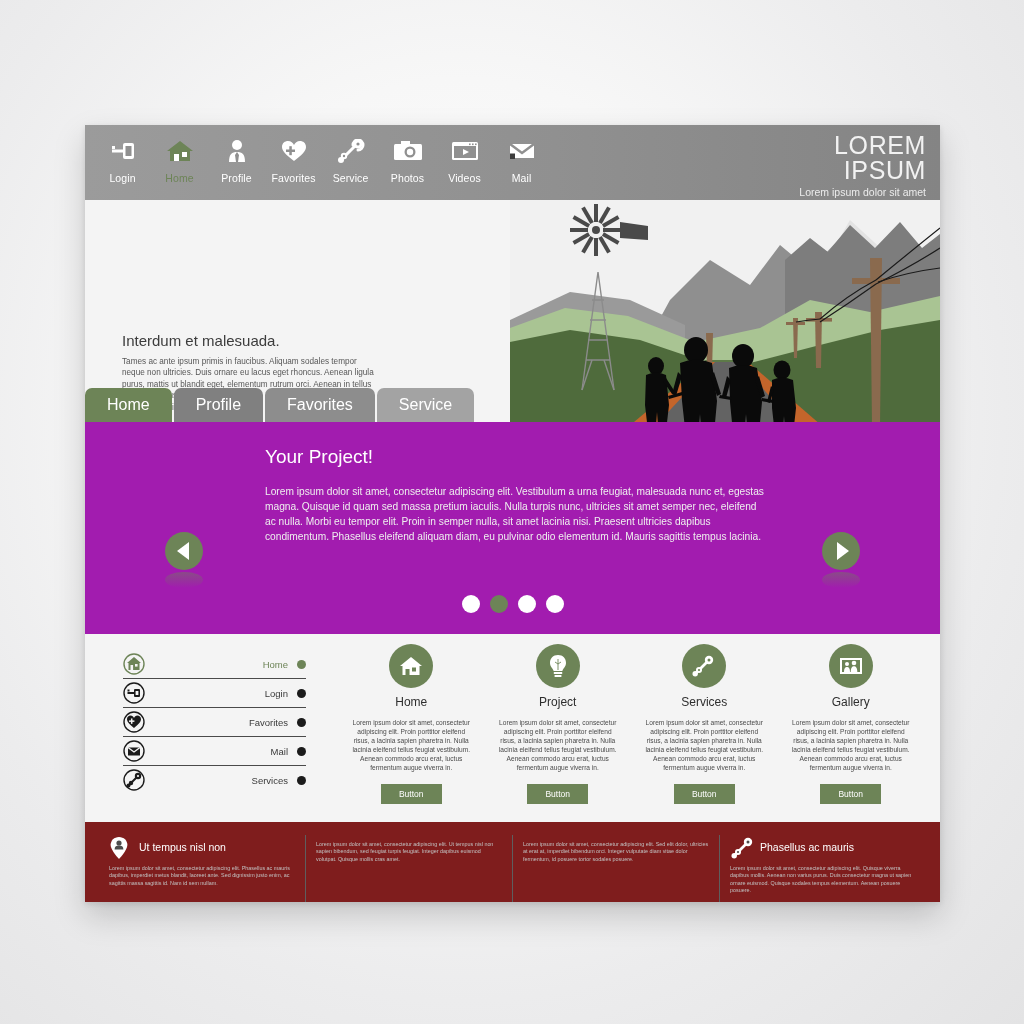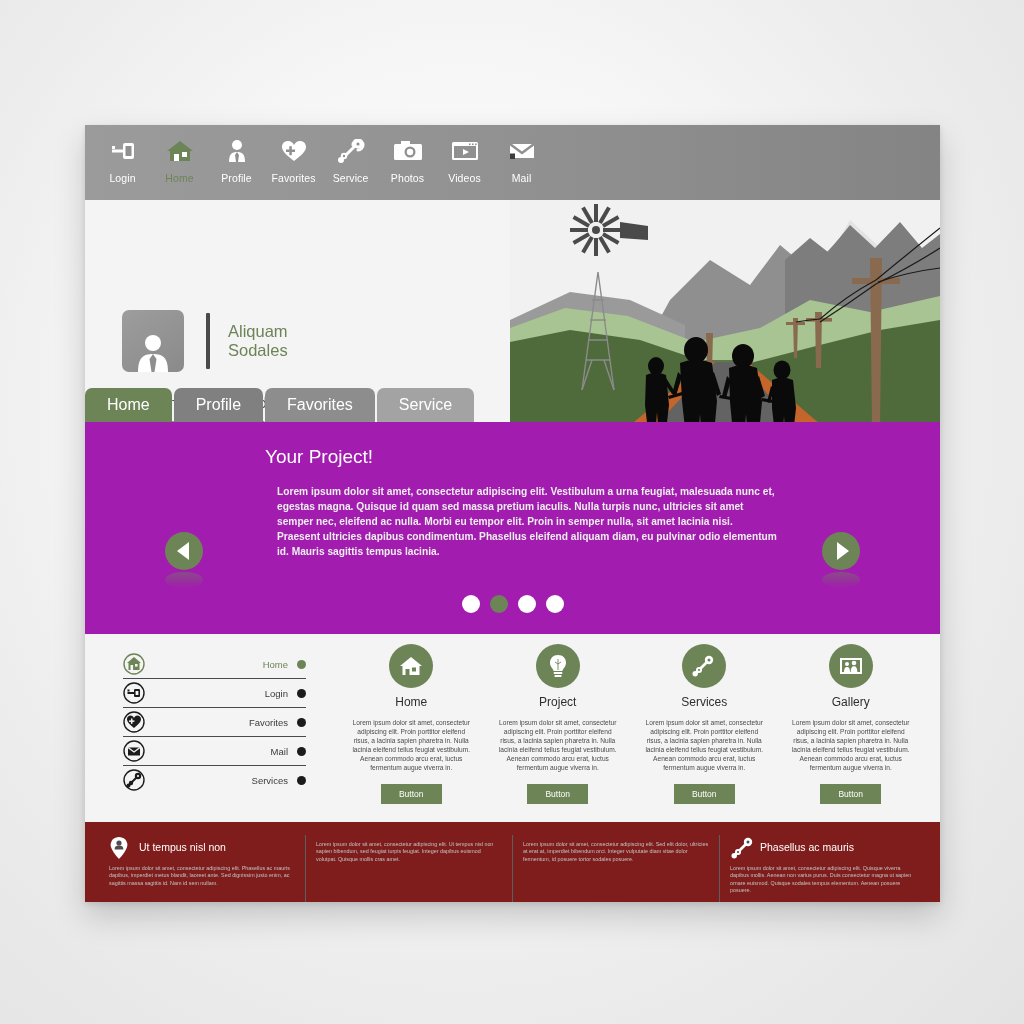--- a/index.html
+++ b/index.html
@@ -62,22 +62,22 @@
   }
   .tab.t1 { background: #6d8457; }
   .tab.t2 { background: #808080; }
   .tab.t3 { background: #8d8d8d; }
   .tab.t4 { background: #a3a3a3; }
 
   
   .slider { position: relative; height: 212px; background: #a21caf; }
   .slide-title { position: absolute; left: 180px; top: 24px; font-size: 19px; color: #ffffff; }
   .slide-body {
-    position: absolute; left: 192px; top: 62px; width: 500px;
-    font-size: 10.2px; line-height: 15px; color: #efefef; font-weight: bold;
+    position: absolute; left: 180px; top: 62px; width: 500px;
+    font-size: 10.2px; line-height: 15px; color: #efefef;
   }
   .arrow {
     position: absolute; top: 110px; width: 38px; height: 38px; border-radius: 50%;
     background: #6d8457; display: flex; align-items: center; justify-content: center; cursor: pointer;
   }
   .arrow.left { left: 80px; } .arrow.right { right: 80px; }
   .arrow .tri { width: 0; height: 0; }
   .arrow.left .tri { border-top: 9px solid transparent; border-bottom: 9px solid transparent; border-right: 12px solid #fff; margin-right: 3px; }
   .arrow.right .tri { border-top: 9px solid transparent; border-bottom: 9px solid transparent; border-left: 12px solid #fff; margin-left: 3px; }
   .arrow-refl {
@@ -222,20 +222,25 @@
               <path d="M2 4 L26 4 L26 18 L2 18 Z" fill="#fff"></path>
               <path d="M2 4 L14 13 L26 4" stroke="#909090" stroke-width="2.4" fill="none"></path>
               <rect x="2" y="13.5" width="5" height="5.5" fill="#3c3c3c"></rect>
             </svg>
         </div>
         <div class="navlabel">Mail</div>
       </div>
 
     </div>
 
+    <div class="logo">
+      <div class="l1">LOREM</div>
+      <div class="l2">IPSUM</div>
+      <div class="l3">Lorem ipsum dolor sit amet</div>
+    </div>
   </div>
 
   <div class="intro">
 
     <div class="hero">
       <svg width="430" height="257" viewBox="0 0 430 257">
         <rect width="430" height="257" fill="#f1f1f1"></rect>
 
         <polygon points="200,150 260,60 300,90 340,20 400,75 430,55 430,150" fill="#e3e3e3"></polygon>
 
@@ -318,34 +323,20 @@
           <path d="M261,186 l-4,16 3,1 4,-14 Z"></path>
 
           <path d="M158,196 l14,-4 1,3 -14,4 Z"></path>
           <path d="M210,195 l12,2 -1,3 -12,-2 Z"></path>
           <path d="M252,198 l12,2 -1,3 -12,-2 Z"></path>
         </g>
       </svg>
     </div>
 
     <div class="intro-left">
-      <div class="avatar-row">
-        <div class="avatar">
-          <svg width="40" height="42" viewBox="0 0 40 42">
-              <circle cx="20" cy="13" r="8" fill="#fff"></circle>
-              <path d="M5 42 C5 28 10 24 20 24 C30 24 35 28 35 42 Z" fill="#fff"></path>
-              <path d="M20 24 L16.5 29 L18.5 42 L21.5 42 L23.5 29 Z" fill="#8f8f8f"></path>
-            </svg>
-        </div>
-        <div class="vline"></div>
-        <div class="avatar-title">
-          <div>Aliquam</div>
-          <div>Sodales</div>
-        </div>
-      </div>
       <div class="intro-h">Interdum et malesuada.</div>
       <div class="intro-p">Tames ac ante ipsum primis in faucibus. Aliquam sodales tempor neque non ultricies. Duis ornare eu lacus eget rhoncus. Aenean ligula purus, mattis ut blandit eget, elementum rutrum orci. Aenean in tellus aliquam, varius enim at, suscipit lorem. Mauris ac vehicula ipsum. Nulla venenatis pharetra porttitor.</div>
     </div>
 
     <div class="tabs">
       <div class="tab t1">Home</div>
       <div class="tab t2">Profile</div>
       <div class="tab t3">Favorites</div>
       <div class="tab t4">Service</div>
     </div>

